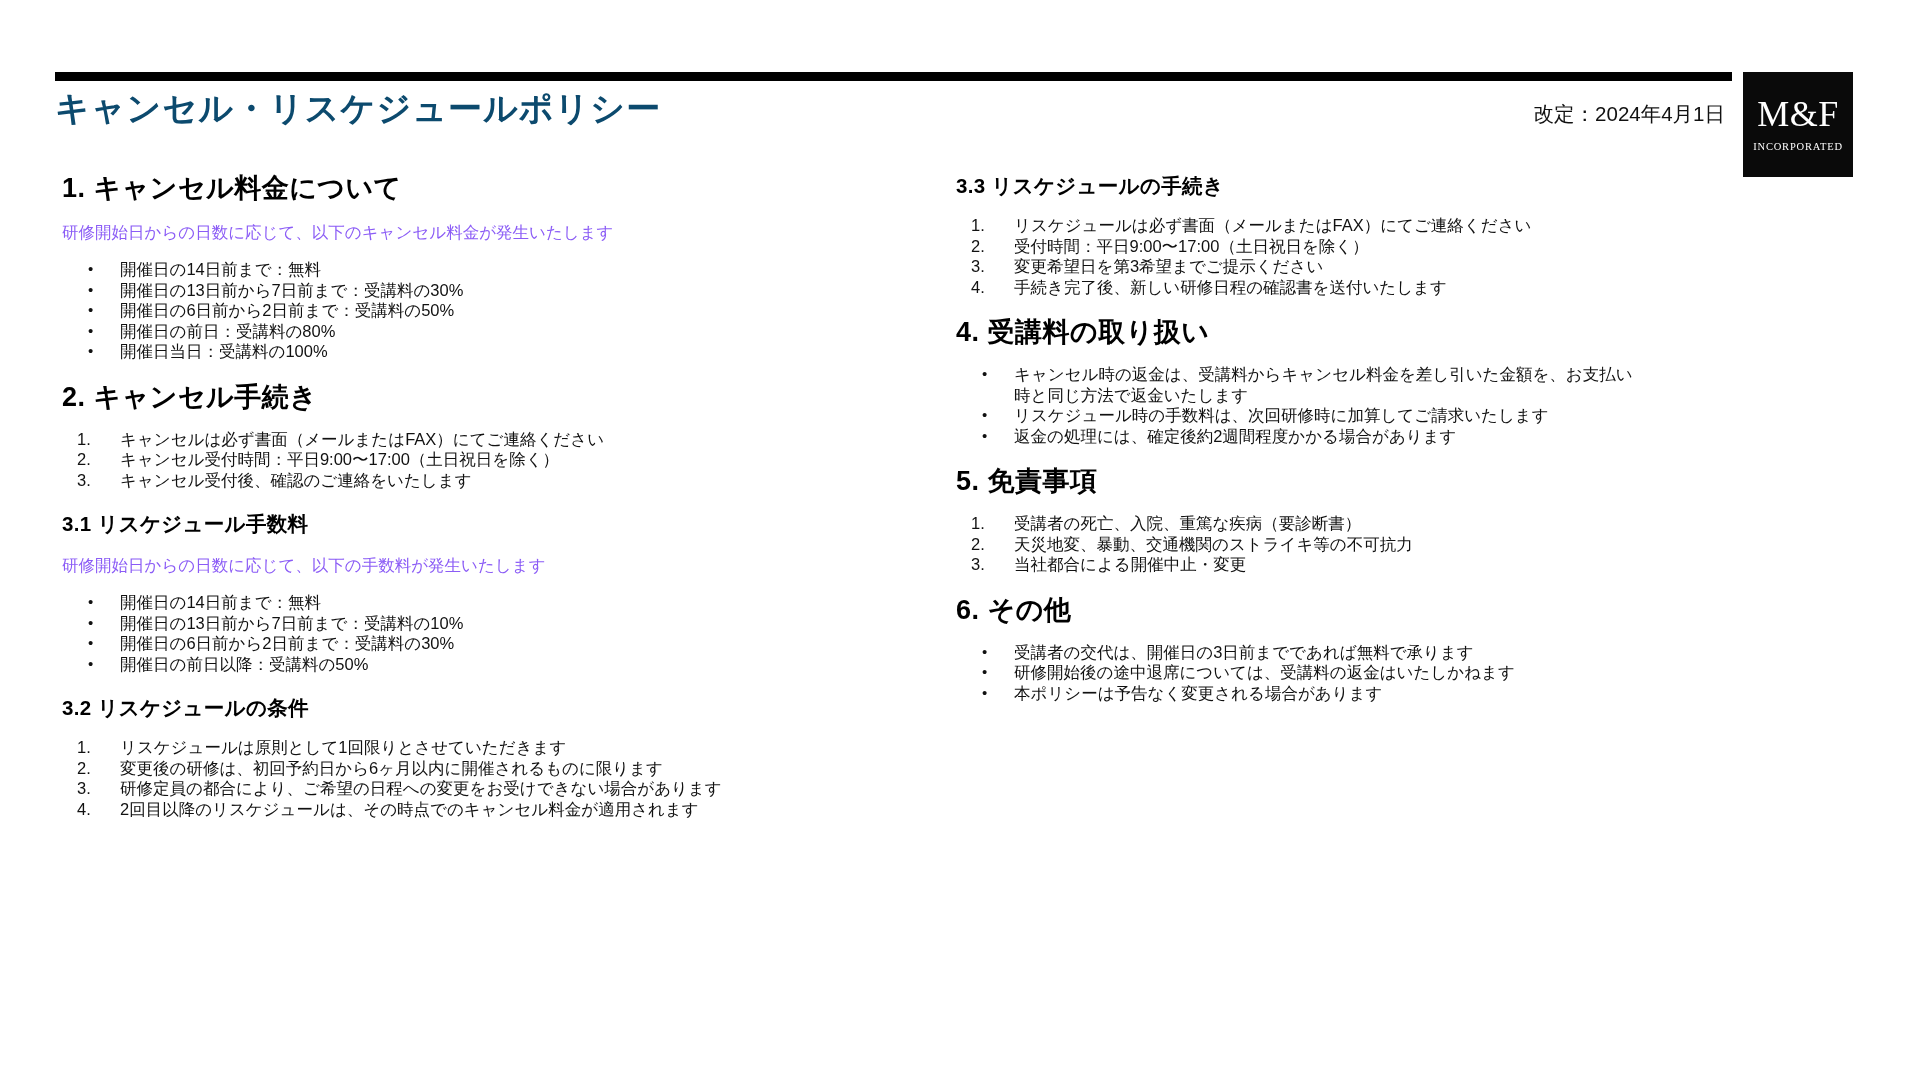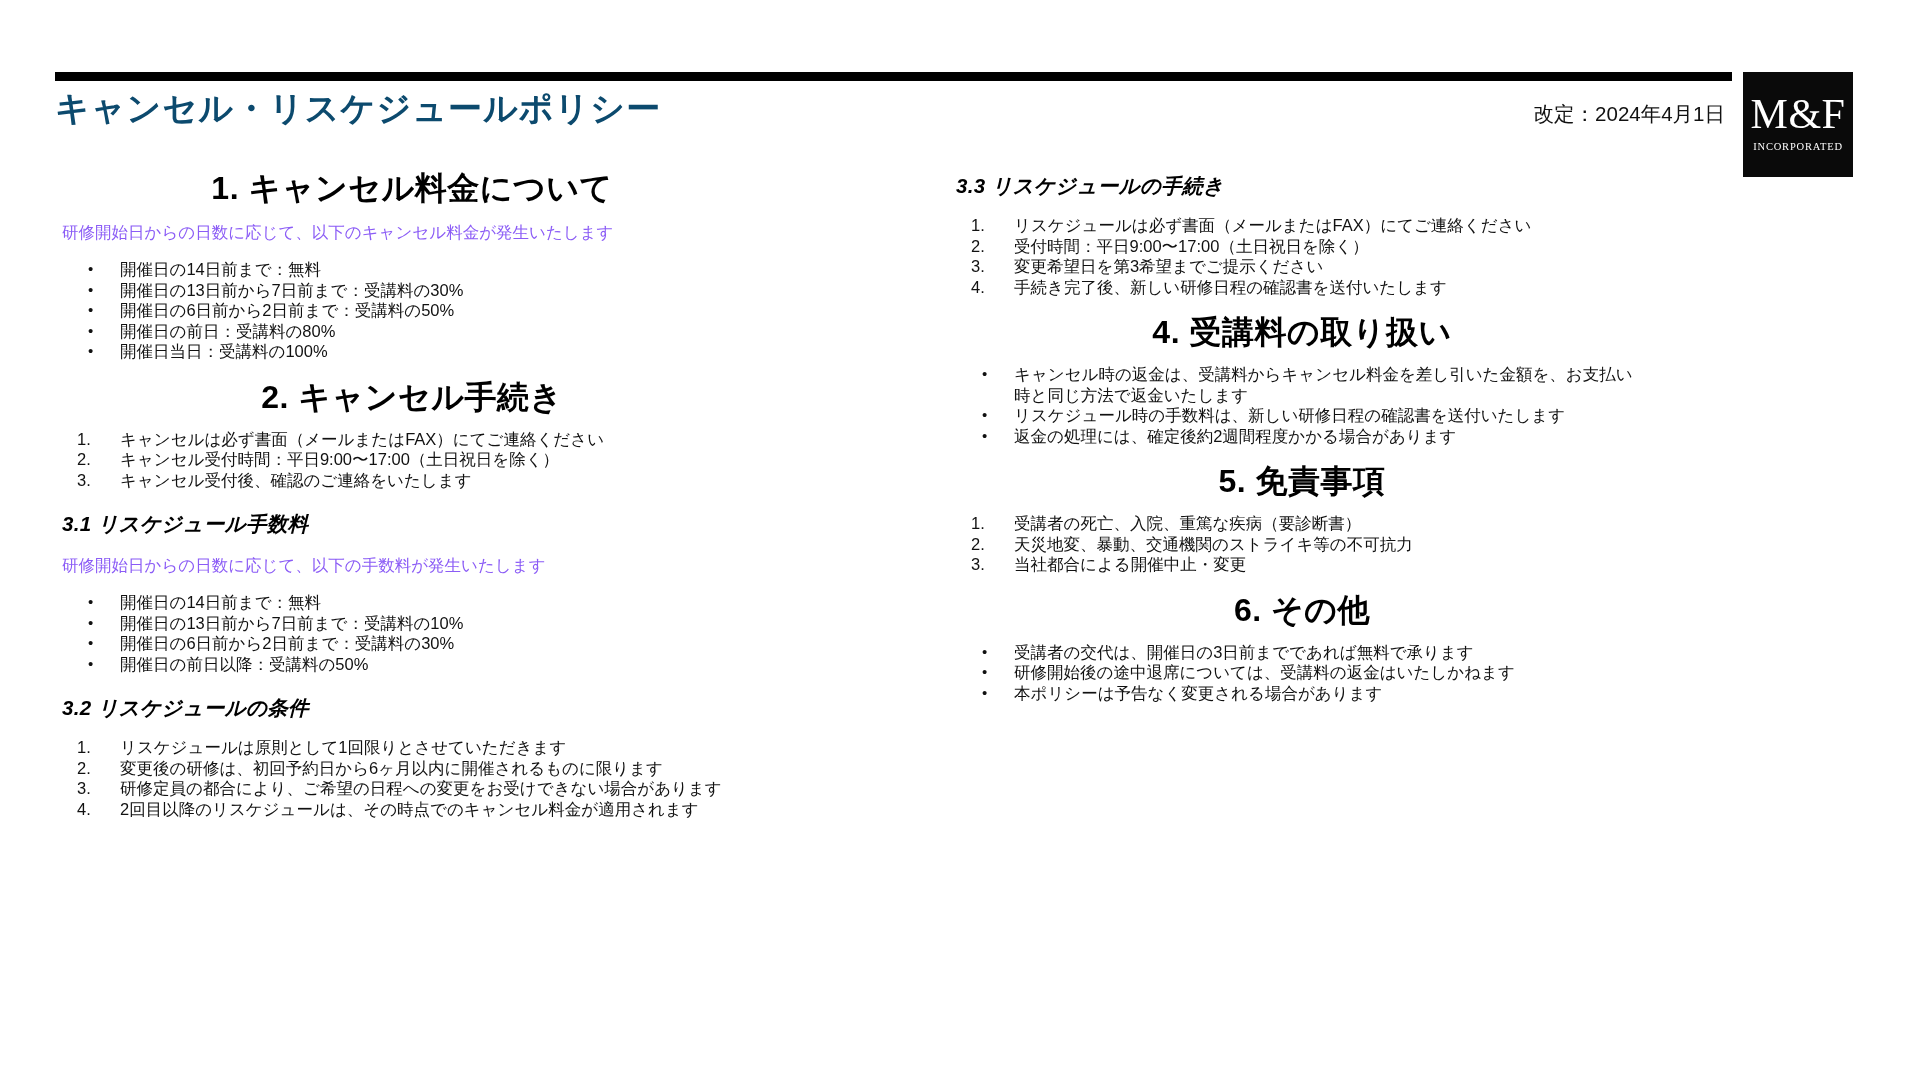--- a/index.html
+++ b/index.html
@@ -54,21 +54,21 @@
     height: 105px;
     background: #0a0a0a;
     color: #ffffff;
     display: flex;
     flex-direction: column;
     align-items: center;
     justify-content: center;
     font-family: "Liberation Serif", "DejaVu Serif", serif;
   }
   .logo-main {
-    font-size: 42px;
+    font-size: 36px;
     line-height: 36px;
     font-weight: 400;
     letter-spacing: 0.5px;
   }
   .logo-sub {
     font-size: 10.5px;
     line-height: 13px;
     letter-spacing: 0.8px;
     margin-top: 8px;
   }
@@ -81,35 +81,33 @@
     gap: 194px;
     align-items: flex-start;
   }
   .col { display: block; }
   .col-left  { width: 700px; }
   .col-right { width: 692px; }
   .col > :first-child { margin-top: 0; }
 
   h2.heading {
     margin: 21px 0 0;
-    font-size: 32px;
+    font-size: 27px;
     line-height: 29px;
     font-weight: 800;
     color: #000000;
     letter-spacing: 0.5px;
-    text-align: center;
   }
   h3.heading {
     margin: 22px 0 0;
     font-size: 20.5px;
     line-height: 24px;
     font-weight: 800;
     color: #000000;
     letter-spacing: 0.3px;
-    font-style: italic;
   }
   p.para {
     margin: 19px 0 0;
     font-size: 16.5px;
     line-height: 20px;
     color: #8b5cf6;
   }
   .list { margin: 17px 0 0; }
   .li {
     display: flex;
@@ -242,21 +240,21 @@
           </div>
         </div>
         <h2 class="heading">4. 受講料の取り扱い</h2>
         <div class="list">
           <div class="li">
             <span class="marker bullet">•</span>
             <span class="li-text">キャンセル時の返金は、受講料からキャンセル料金を差し引いた金額を、お支払い時と同じ方法で返金いたします</span>
           </div>
           <div class="li">
             <span class="marker bullet">•</span>
-            <span class="li-text">リスケジュール時の手数料は、新しい研修日程の確認書を送付いたします</span>
+            <span class="li-text">リスケジュール時の手数料は、次回研修時に加算してご請求いたします</span>
           </div>
           <div class="li">
             <span class="marker bullet">•</span>
             <span class="li-text">返金の処理には、確定後約2週間程度かかる場合があります</span>
           </div>
         </div>
         <h2 class="heading">5. 免責事項</h2>
         <div class="list">
           <div class="li">
             <span class="marker number">1.</span>

